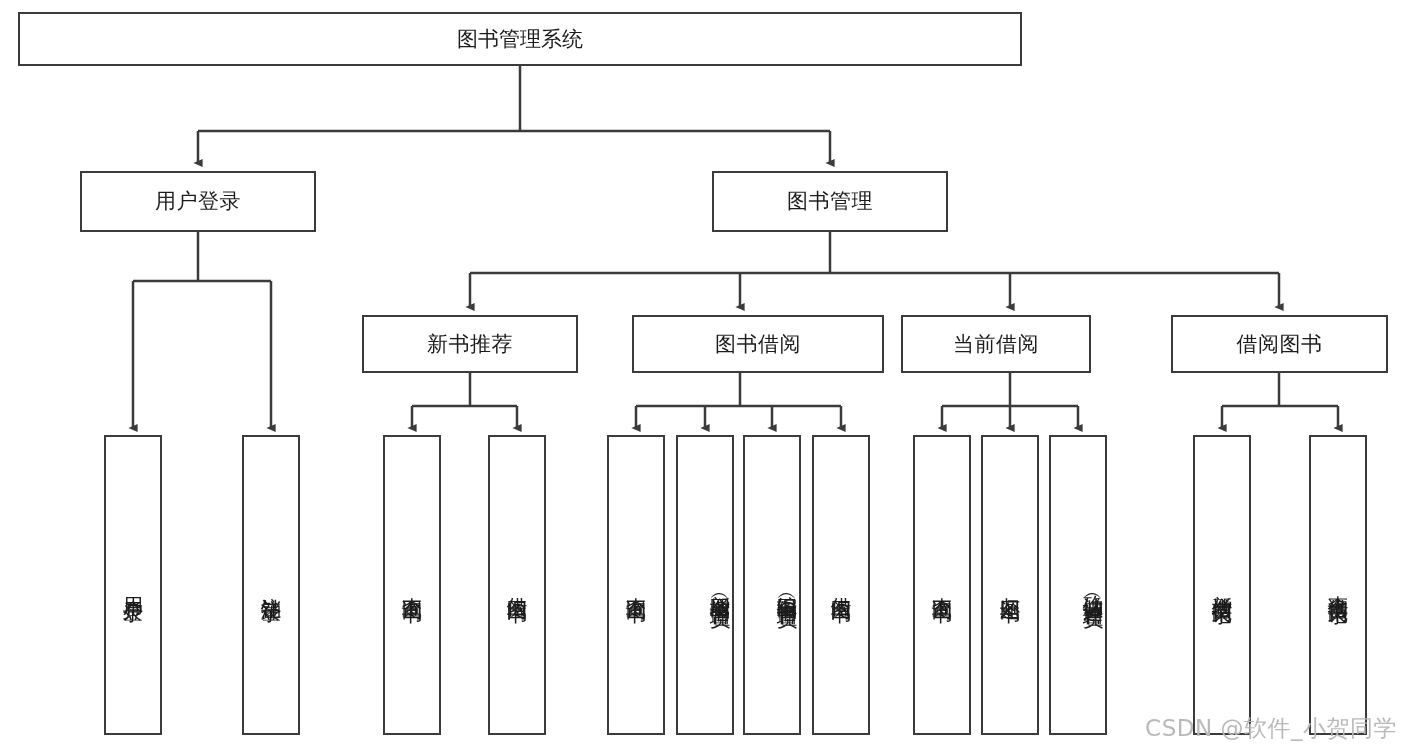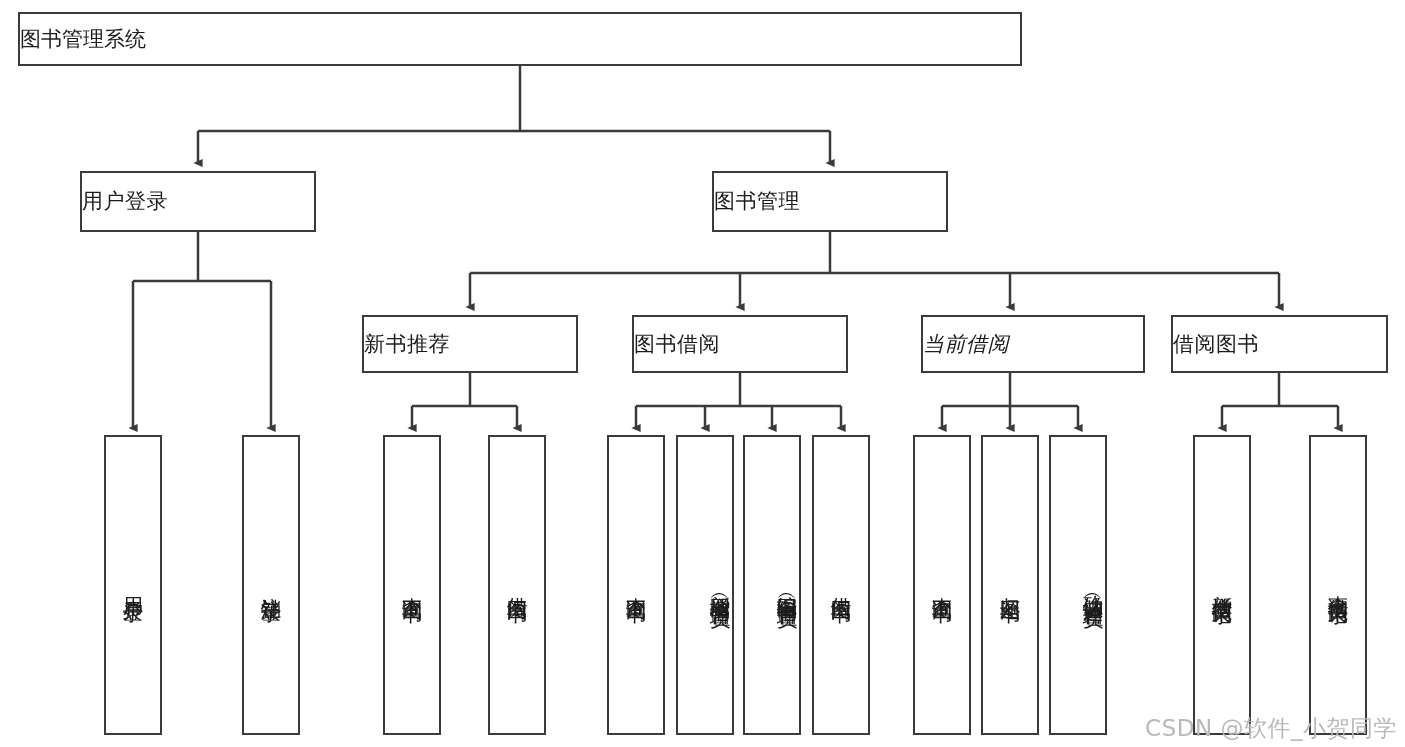--- a/index.html
+++ b/index.html
@@ -27,21 +27,21 @@
     height: 747px;
     pointer-events: none;
   }
   .node {
     position: absolute;
     box-sizing: border-box;
     background: #ffffff;
     border: 2.5px solid #3b3b3b;
     display: flex;
     align-items: center;
-    justify-content: flex-start;
+    justify-content: center;
     color: #1c1c1c;
     line-height: 1.18;
     text-align: center;
   }
   .node.h {
     font-size: 21px;
     letter-spacing: 0.5px;
   }
   .node.root {
     font-size: 21px;
@@ -138,24 +138,24 @@
   <div class="node h" style="left:80px; top:171px; width:236px; height:61px;">
     <span>用户登录</span>
   </div>
   <div class="node h" style="left:362px; top:315px; width:216px; height:58px;">
     <span>新书推荐</span>
   </div>
 
   <div class="node h" style="left:712px; top:171px; width:236px; height:61px;">
     <span>图书管理</span>
   </div>
-  <div class="node h" style="left:632px; top:315px; width:216px; height:58px;">
+  <div class="node h" style="left:632px; top:315px; width:252px; height:58px;">
     <span>图书借阅</span>
   </div>
-  <div class="node h" style="left:921px; top:315px; width:224px; height:58px;font-style:italic;">
+  <div class="node h" style="left:901px; top:315px; width:190px; height:58px;">
     <span>当前借阅</span>
   </div>
   <div class="node h" style="left:1171px; top:315px; width:217px; height:58px;">
     <span>借阅图书</span>
   </div>
 
   <div class="node v tall-pad" style="left:104px; top:435px; width:58px; height:300px;">
     <span class="vlabel">用户登录</span>
   </div>
   <div class="node v tall-pad" style="left:242px; top:435px; width:58px; height:300px;">

